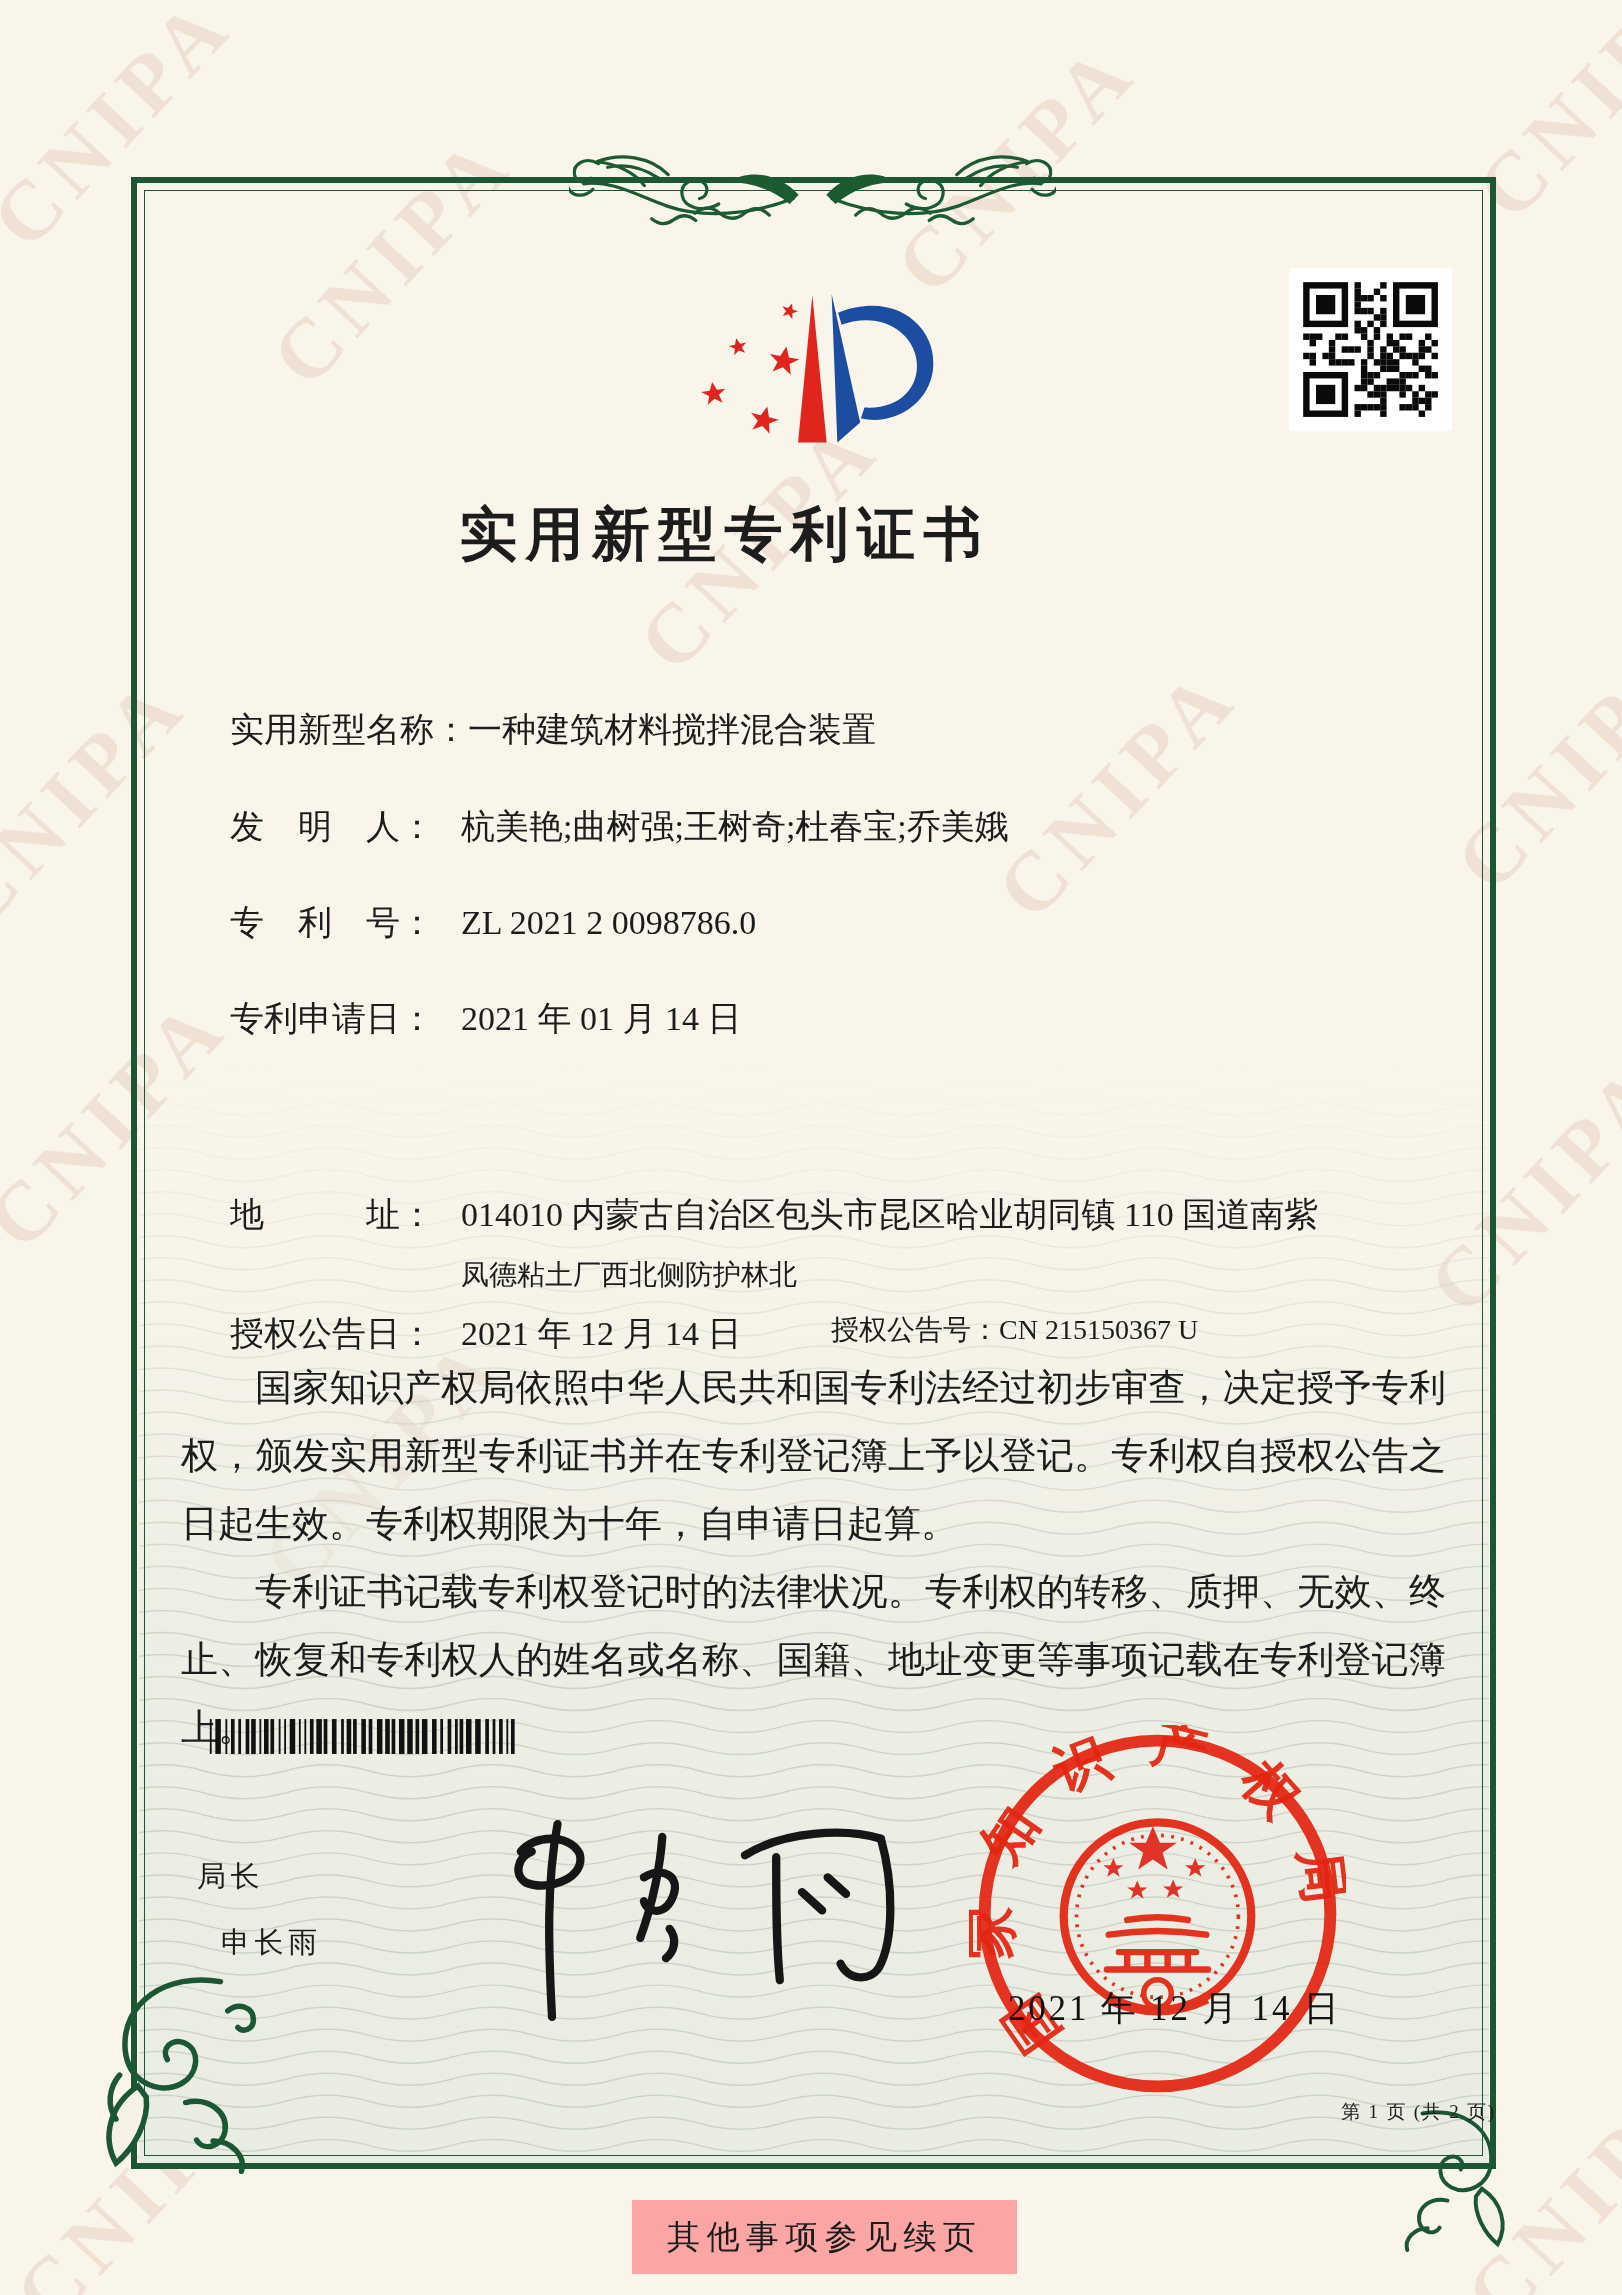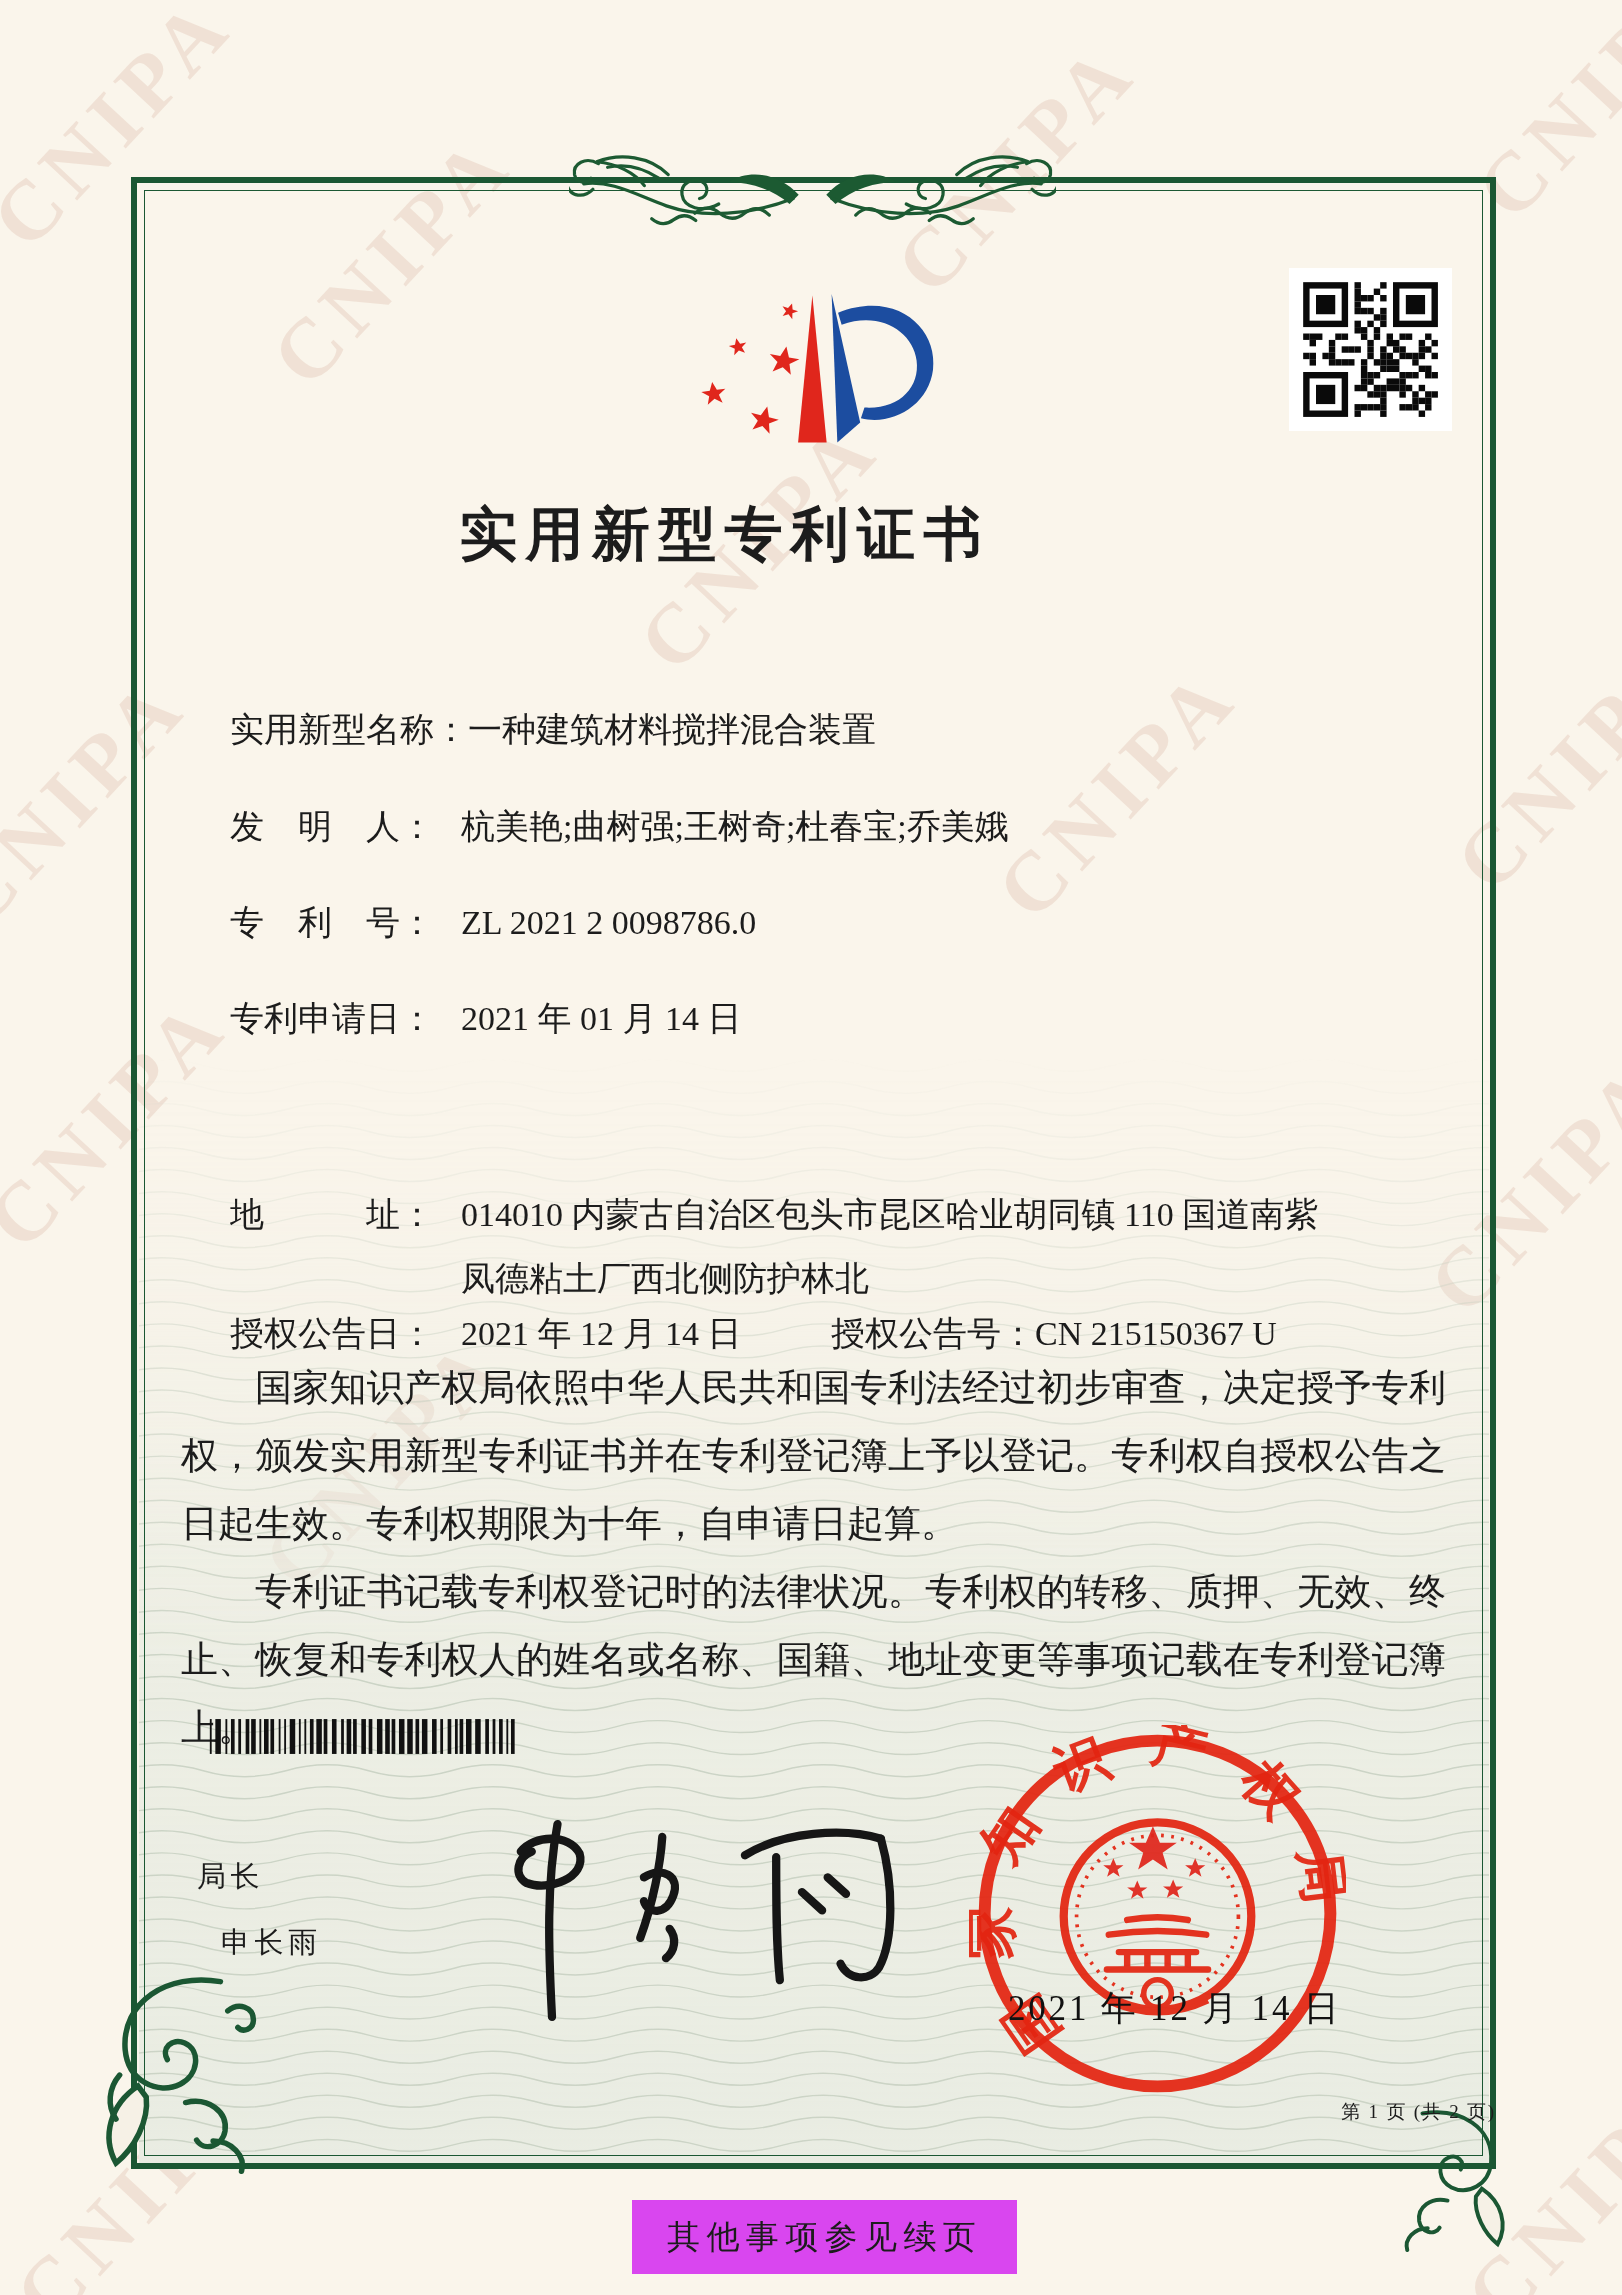--- a/index.html
+++ b/index.html
@@ -41,39 +41,39 @@
   .cert-no{position:absolute;left:204px;top:275px;font-size:31px;letter-spacing:3.7px;}
   .logo{position:absolute;left:691px;top:272px;}
   .qr-box{position:absolute;left:1289px;top:268px;width:163px;height:163px;background:#fff;}
   .qr-box svg{position:absolute;left:4.6px;top:4.6px;}
   
   .title{position:absolute;left:131px;top:496px;width:1187px;text-align:center;
     font-size:58px;font-weight:bold;letter-spacing:8.3px;}
   
   .row{position:absolute;left:230px;font-size:34px;white-space:nowrap;}
   .row .lab{display:inline-block;min-width:231px;}
-  .row2{position:absolute;font-size:34px;white-space:nowrap;}
+  .row2{position:absolute;font-size:28px;white-space:nowrap;}
   
   .body-text{position:absolute;left:181px;top:1354px;width:1265px;
     font-size:37px;line-height:68px;text-align:justify;}
   .body-text p{margin:0;text-indent:2em;}
   
   .barcode{position:absolute;left:208px;top:1719px;}
   
   .sig-label{position:absolute;left:197px;font-size:29px;letter-spacing:4.6px;
     font-family:"Liberation Sans",sans-serif;font-weight:500;}
   .sig-svg{position:absolute;left:473px;top:1800px;}
   
   .seal{position:absolute;left:969px;top:1725px;}
   .seal-date{position:absolute;left:1008px;top:1985px;font-size:35px;letter-spacing:2.8px;
     color:#111;white-space:nowrap;}
   
   .page-info{position:absolute;left:131px;top:2099px;width:1365px;text-align:right;
     font-size:19px;letter-spacing:1.8px;}
-  .cont-note{position:absolute;left:632px;top:2200px;background:#d946ef;
+  .cont-note{position:absolute;left:632px;top:2200px;background:#fca5a5;
     padding:14.7px 35px;font-size:33px;letter-spacing:6.4px;white-space:nowrap;}
   .flipped{transform:scaleX(-1) scale(0.72);transform-origin:center;}
 </style>
 </head>
 <body>
 
 <div class="page">
 
   <div id="wm-layer">
       <div class="wm" style="left: -41px; top: 73px;">CNIPA</div>

